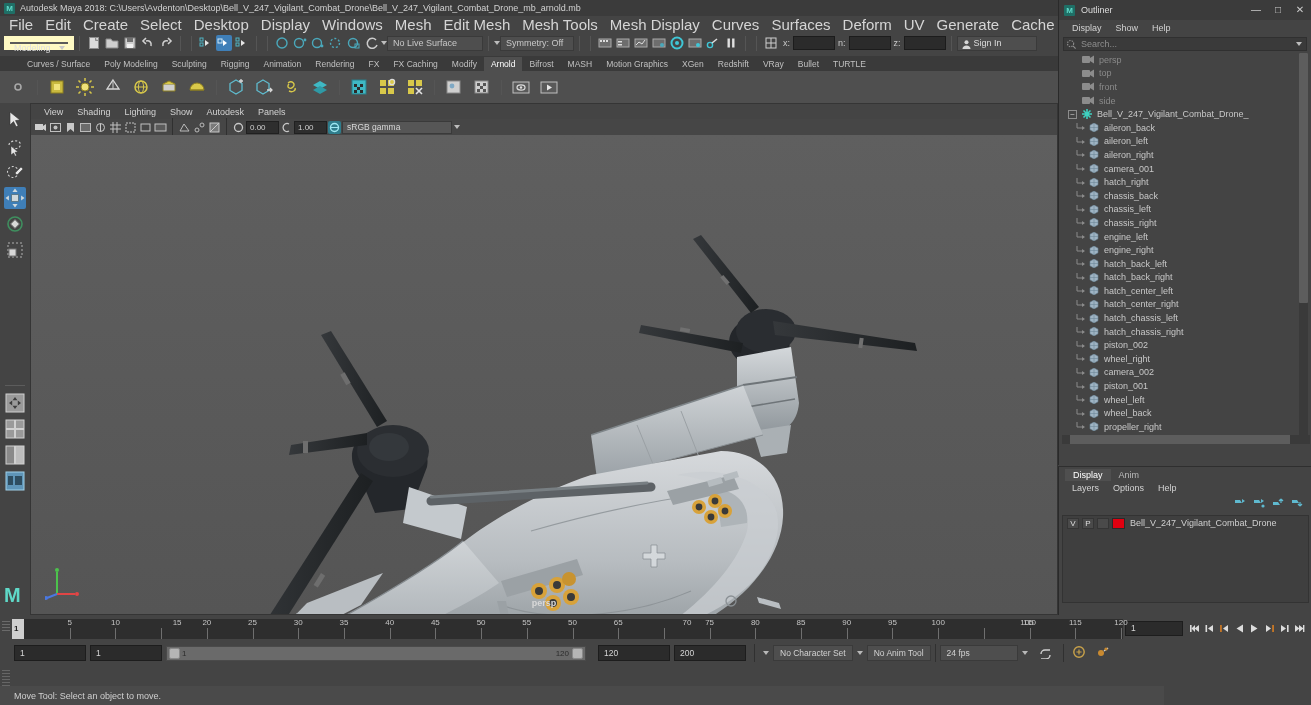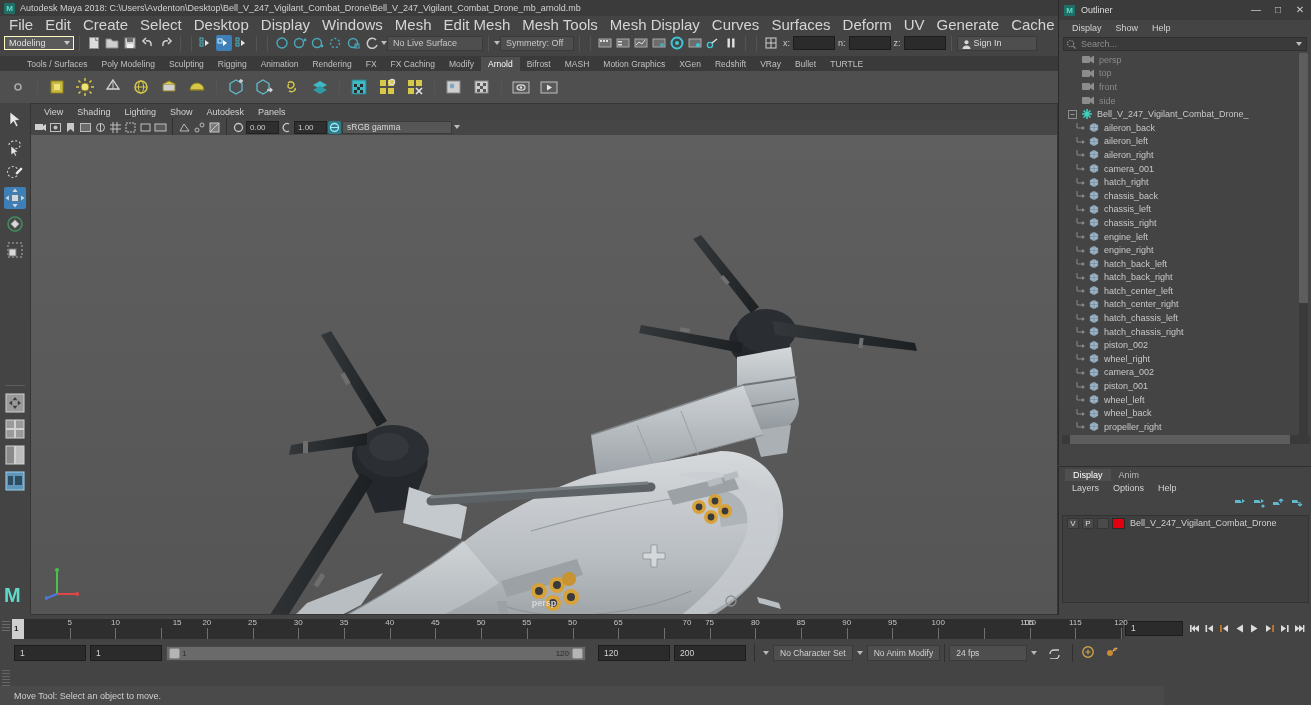--- a/index.html
+++ b/index.html
@@ -26,21 +26,21 @@
   #titlebar .ttxt{font-size:9px;color:#d2d2d2;white-space:nowrap;}
 
   
   #menubar{position:absolute;left:0;top:16px;width:1311px;height:16px;background:#444;
            display:flex;align-items:center;padding-left:3px;}
   #menubar .mi{font-size:15px;color:#d5d5d5;padding:1px 6px;white-space:nowrap;cursor:pointer;}
 
   
   #statusline{position:absolute;left:0;top:33px;width:1311px;height:20px;background:#444;
               display:flex;align-items:center;padding-left:4px;}
-  .menuset{width:70px;height:14px;background:#5a5a5a;border:1px solid #fef9c3;font-size:9px;
+  .menuset{width:70px;height:14px;background:#5a5a5a;border:6px solid #fef9c3;font-size:9px;
            color:#e0e0e0;padding-left:4px;line-height:12px;position:relative;}
   .menuset .ar{position:absolute;right:3px;top:4px;border-left:3px solid transparent;
                border-right:3px solid transparent;border-top:4px solid #c9c9c9;}
   .ico{width:16px;height:16px;margin:0 1px;display:inline-block;position:relative;cursor:pointer;}
   .ico.sel{background:#3f7fb8;border-radius:2px;}
   .livesurf{width:96px;height:15px;background:#4e4e4e;border:1px solid #3a3a3a;font-size:9px;
             color:#c8c8c8;line-height:13px;padding-left:5px;}
   .symf{width:74px;height:15px;background:#4e4e4e;border:1px solid #3a3a3a;font-size:9px;
         color:#c8c8c8;line-height:13px;padding-left:5px;}
   .coordfld{width:42px;height:14px;background:#2b2b2b;border:1px solid #1c1c1c;}
@@ -365,21 +365,21 @@
     <span class="dropar" style="margin-left:22px;"></span>
   </div>
 
   <div id="shelfgrip">
       <div></div>
       <div></div>
       <div></div>
       <div></div>
     </div>
   <div id="shelftabs">
-      <div class="st">Tools / Surfaces</div>
+      <div class="st">Curves / Surface</div>
       <div class="st">Poly Modeling</div>
       <div class="st">Sculpting</div>
       <div class="st">Rigging</div>
       <div class="st">Animation</div>
       <div class="st">Rendering</div>
       <div class="st">FX</div>
       <div class="st">FX Caching</div>
       <div class="st">Modify</div>
       <div class="st active">Arnold</div>
       <div class="st">Bifrost</div>
@@ -1298,21 +1298,21 @@
       <span class="rr">120</span>
       <div class="grip"></div>
     </div>
     <div style="width:12px;"></div>
     <div class="rfld">120</div>
     <div class="rfld">200</div>
     <div class="vsep"></div>
     <span class="smallar"></span>
     <div class="combofld">No Character Set</div>
     <span class="smallar"></span>
-    <div class="combofld">No Anim Modify</div>
+    <div class="combofld">No Anim Tool</div>
     <div class="vsep"></div>
     <div class="combofld" style="width:78px;position:relative;">24 fps</div>
     <span class="smallar"></span>
     <span style="margin:0 6px;">
       <svg width="15" height="13" viewBox="0 0 15 13">
           <path d="M3 8a4 4 0 0 1 4-4h5" fill="none" stroke="#d0d0d0" stroke-width="1.4"></path>
           <path d="M12 9a4 4 0 0 1-4 4H3" fill="none" stroke="#d0d0d0" stroke-width="1.4"></path>
         </svg></span>
     <div class="vsep"></div>
     <span style="margin:0 4px;">

